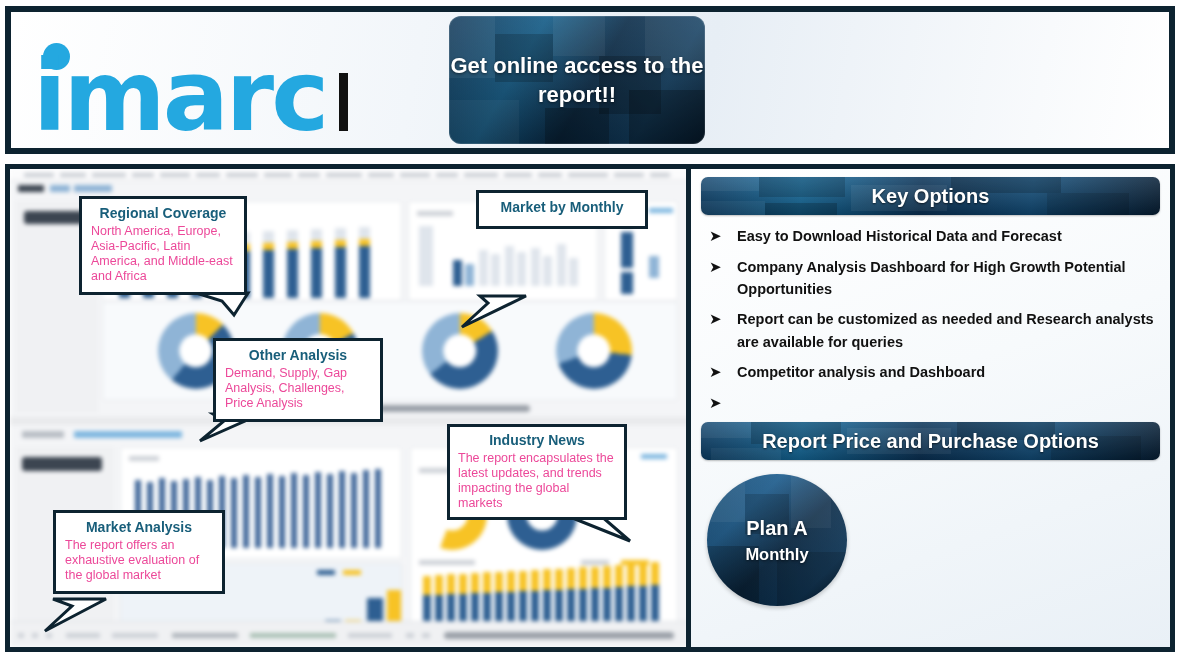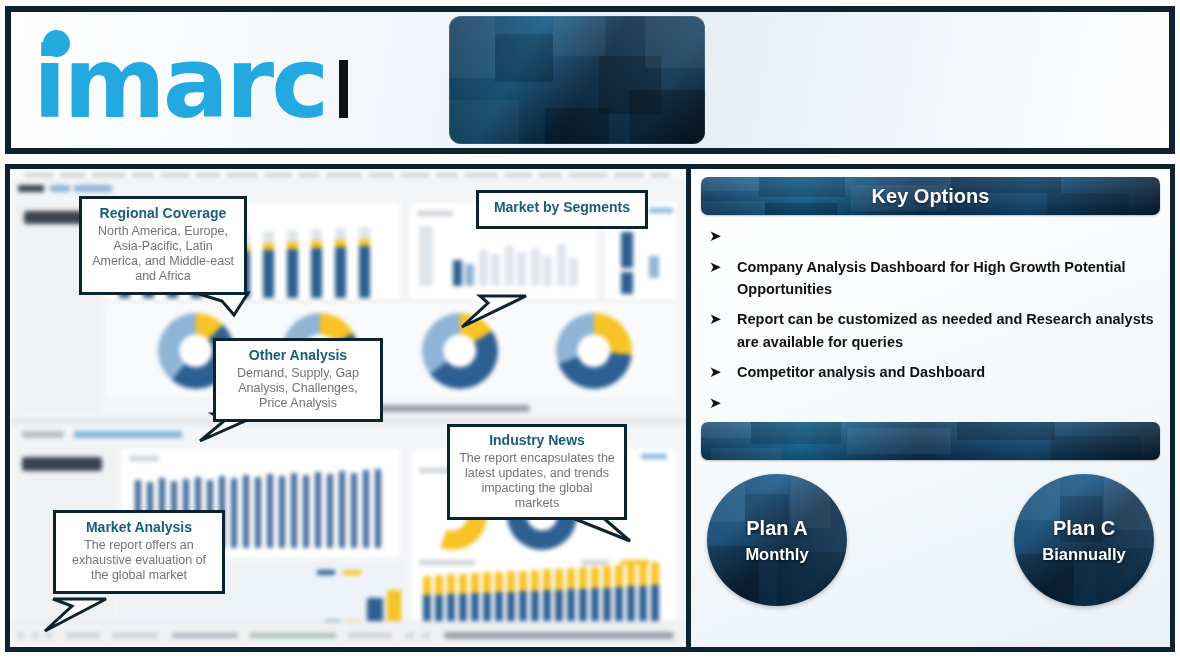--- a/index.html
+++ b/index.html
@@ -28,21 +28,21 @@
     width: 100%; height: 100%;
     background: linear-gradient(100deg, #ffffff 0%, #f2f6fa 35%, #e7eef5 60%, #ffffff 100%);
     display: flex;
     align-items: center;
   }
   
   .logo-wrap {
     position: relative;
     width: 432px; height: 100%;
     flex: 0 0 432px;
-    display: flex; 
+    display: flex; align-items: center;
   }
   .logo-mark {
     position: relative;
     margin-left: 22px;
     width: 300px; height: 110px;
   }
   .logo-dot {
     position: absolute;
     left: 10px; top: 18px;
     width: 27px; height: 27px;
@@ -197,23 +197,22 @@
     z-index: 20;
   }
   .callout-title {
     text-align: center;
     font-size: 14px;
     font-weight: 700;
     color: #185e7a;
     margin-bottom: 3px;
   }
   .callout-body {
-    text-align: center;
     font-size: 12.5px;
-    color: #737373;
+    color: #ec4899;
     line-height: 1.2;
   }
   .tail { position: absolute; z-index: 19; overflow: visible; }
 
   
   .right-frame {
     position: absolute;
     left: 686px; top: 164px;
     width: 489px; height: 488px;
     border: 5px solid #0d2330;
@@ -312,20 +311,21 @@
           <div class="tiles">
             <i style="left:0;top:0;width:46px;height:62px;"></i>
             <i style="left:46px;top:18px;width:58px;height:48px;background:rgba(0,0,0,.18);"></i>
             <i style="left:104px;top:0;width:52px;height:40px;"></i>
             <i style="left:150px;top:40px;width:62px;height:58px;background:rgba(0,0,0,.20);"></i>
             <i style="left:196px;top:0;width:60px;height:52px;"></i>
             <i style="left:0;top:84px;width:70px;height:44px;background:rgba(255,255,255,.04);"></i>
             <i style="left:96px;top:92px;width:64px;height:36px;background:rgba(0,0,0,.22);"></i>
             <i style="left:180px;top:74px;width:76px;height:54px;background:rgba(0,0,0,.25);"></i>
           </div>
+          <div class="cta-label">Get online access to the report!!</div>
         </div>
       </div>
 
     </div>
   </div>
 
   <div class="left-frame">
 
     <div class="dash">
 
@@ -568,21 +568,21 @@
 
       <polygon points="43,430 96,430 35,462 62,437" fill="#ffffff" stroke="#0d2330" stroke-width="3"></polygon>
     </svg>
 
     <div class="callout" style="left:69px;top:27px;width:168px;">
       <div class="callout-title">Regional Coverage</div>
       <div class="callout-body">North America, Europe, Asia-Pacific, Latin America, and Middle-east and Africa</div>
     </div>
 
     <div class="callout" style="left:466px;top:21px;width:172px;">
-      <div class="callout-title">Market by Segments</div>
+      <div class="callout-title">Market by Monthly</div>
     </div>
 
     <div class="callout" style="left:203px;top:169px;width:170px;">
       <div class="callout-title">Other Analysis</div>
       <div class="callout-body">Demand, Supply, Gap Analysis, Challenges, Price Analysis</div>
     </div>
 
     <div class="callout" style="left:437px;top:255px;width:180px;padding:5px 8px 6px;">
       <div class="callout-title">Industry News</div>
       <div class="callout-body">The report encapsulates the latest updates, and trends impacting the global markets</div>
@@ -606,20 +606,21 @@
         <i style="left:346px;top:16px;width:82px;height:22px;background:rgba(0,0,0,.12);"></i>
         <i style="left:0;top:24px;width:64px;height:14px;background:rgba(255,255,255,.05);"></i>
         <i style="left:64px;top:26px;width:72px;height:12px;background:rgba(0,0,0,.20);"></i>
       </div>
       <div class="panel-head-label">Key Options</div>
     </div>
 
     <div class="features">
       <div class="feature-row">
         <span class="feature-arrow">➤</span>
+        <span class="feature-text">Easy to Download Historical Data and Forecast</span>
       </div>
       <div class="feature-row">
         <span class="feature-arrow">➤</span>
         <span class="feature-text">Company Analysis Dashboard for High Growth Potential Opportunities</span>
       </div>
       <div class="feature-row">
         <span class="feature-arrow">➤</span>
         <span class="feature-text">Report can be customized as needed and Research analysts are available for queries</span>
       </div>
       <div class="feature-row">
@@ -633,45 +634,35 @@
 
     <div class="panel-head" style="margin-top:8px;">
       <div class="tiles">
         <i style="left:0;top:0;width:50px;height:16px;"></i>
         <i style="left:50px;top:0;width:90px;height:22px;background:rgba(0,0,0,.16);"></i>
         <i style="left:146px;top:6px;width:104px;height:26px;"></i>
         <i style="left:256px;top:0;width:98px;height:18px;background:rgba(0,0,0,.18);"></i>
         <i style="left:350px;top:14px;width:90px;height:24px;background:rgba(0,0,0,.12);"></i>
         <i style="left:10px;top:26px;width:70px;height:12px;background:rgba(255,255,255,.05);"></i>
       </div>
+      <div class="panel-head-label">Report Price and Purchase Options</div>
     </div>
 
     <div class="plans">
 
       <div class="plan">
         <div class="tiles">
           <i style="left:0;top:0;width:38px;height:48px;"></i>
           <i style="left:38px;top:20px;width:44px;height:40px;background:rgba(0,0,0,.16);"></i>
           <i style="left:84px;top:0;width:40px;height:54px;background:rgba(255,255,255,.05);"></i>
           <i style="left:0;top:72px;width:52px;height:60px;background:rgba(0,0,0,.20);"></i>
           <i style="left:70px;top:78px;width:70px;height:54px;background:rgba(0,0,0,.14);"></i>
         </div>
         <div class="plan-name">Plan A</div>
         <div class="plan-period">Monthly</div>
       </div>
 
 
-      <div class="plan">
-        <div class="tiles">
-          <i style="left:0;top:0;width:46px;height:46px;"></i>
-          <i style="left:46px;top:22px;width:42px;height:46px;background:rgba(0,0,0,.16);"></i>
-          <i style="left:90px;top:0;width:50px;height:56px;background:rgba(255,255,255,.05);"></i>
-          <i style="left:0;top:80px;width:60px;height:52px;background:rgba(0,0,0,.20);"></i>
-          <i style="left:82px;top:74px;width:58px;height:58px;background:rgba(0,0,0,.14);"></i>
-        </div>
-        <div class="plan-name">Plan C</div>
-        <div class="plan-period">Biannually</div>
-      </div>
 
     </div>
   </div>
 
 </div>
 
 </body></html>

